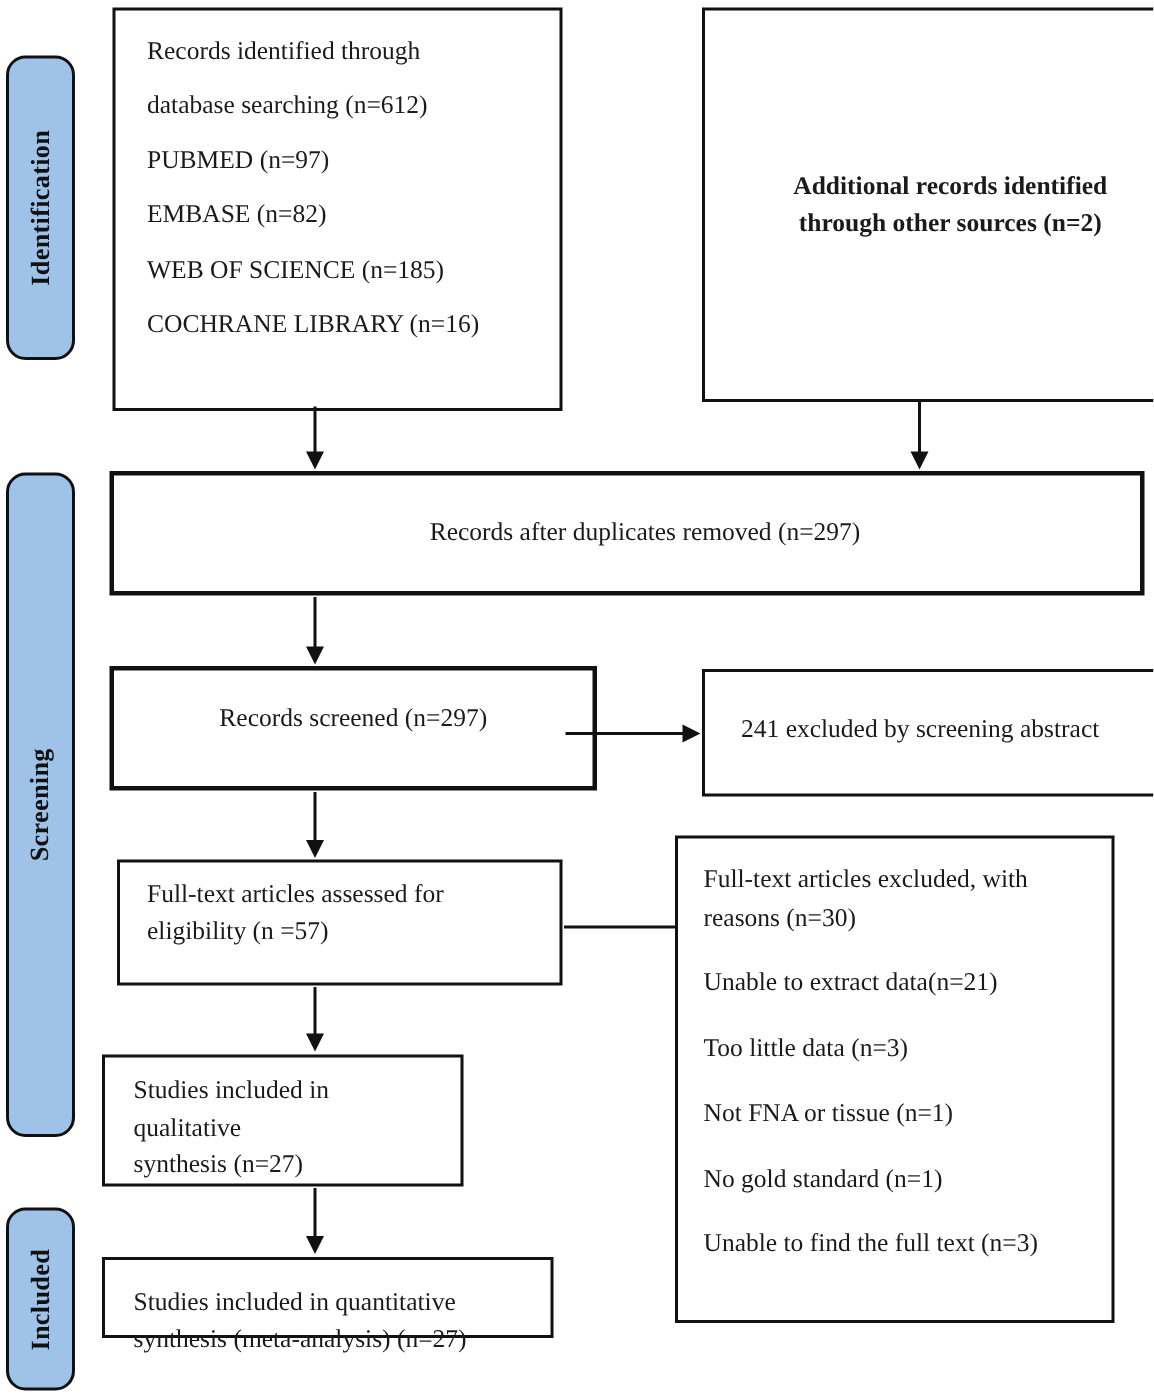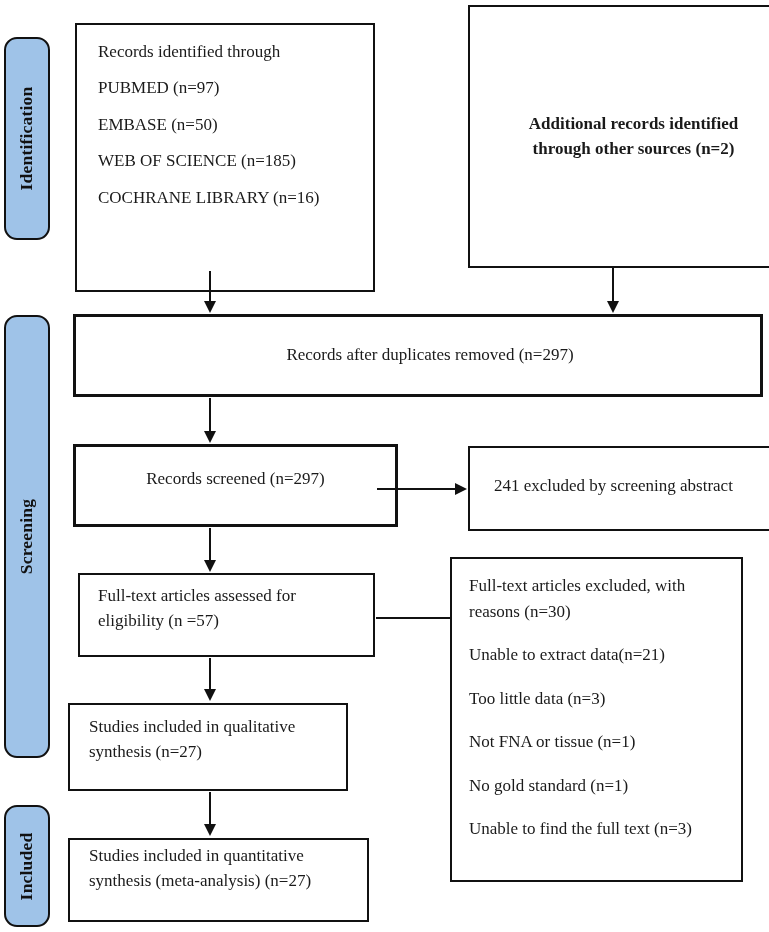--- a/index.html
+++ b/index.html
@@ -39,43 +39,43 @@
   #tab-included       { top: 805px; height: 122px; }
 
   
   .fbox {
     position: absolute;
     background: #ffffff;
     border: 2.5px solid #111;
     font-size: 17px;
     line-height: 1.45;
   }
-  #box-identified { left: 75px; top: 23px;  width: 300px; height: 269px; padding: 9px 6px 0 21px; }
+  #box-identified { left: 75px; top: 5px;  width: 300px; height: 269px; padding: 9px 6px 0 21px; }
   #box-identified .spaced-line { display: flex; align-items: center; height: 36.5px; }
 
   #box-additional { left: 468px; top: 5px; width: 331px; height: 263px;
                     display: flex; flex-direction: column; align-items: center; justify-content: center;
                     text-align: center; font-weight: bold; }
 
   #box-duplicates { left: 73px; top: 314px; width: 690px; height: 83px; border-width: 3px;
                     display: flex; align-items: center; justify-content: center; padding-left: 24px; }
 
   #box-screened   { left: 73px; top: 444px; width: 325px; height: 83px; border-width: 3px;
                     display: flex; align-items: center; justify-content: center; padding-bottom: 12px; }
 
   #box-excluded-abstract { left: 468px; top: 446px; width: 344px; height: 85px;
                     display: flex; align-items: center; padding-left: 24px; padding-bottom: 4px; }
 
   #box-fulltext-assessed { left: 78px; top: 573px; width: 297px; height: 84px; padding: 9px 12px 16px 18px; }
 
   #box-fulltext-excluded { left: 450px; top: 557px; width: 293px; height: 325px; padding: 14px 10px 0 17px; }
   #box-fulltext-excluded .para { margin-bottom: 18px; line-height: 1.5; }
 
-  #box-qualitative  { left: 68px; top: 703px; width: 280px; height: 88px; padding: 10px 12px 0 19px; }
-  #box-quantitative { left: 68px; top: 838px; width: 301px; height: 84px; padding: 4px 12px 0 19px; }
+  #box-qualitative  { left: 68px; top: 703px; width: 241px; height: 88px; padding: 10px 12px 0 19px; }
+  #box-quantitative { left: 68px; top: 838px; width: 301px; height: 54px; padding: 16px 12px 0 19px; }
 
   
   .arrow-v { position: absolute; width: 2px; background: #111; }
   .arrow-v::after {
     content: ''; position: absolute; left: -5px; bottom: -11px;
     border-left: 6px solid transparent; border-right: 6px solid transparent;
     border-top: 12px solid #111;
   }
   .arrow-h { position: absolute; height: 2px; background: #111; }
   .arrow-h::after {
@@ -102,22 +102,23 @@
   </div>
   <div class="stage-tab" id="tab-screening">
     <span class="vlabel">Screening</span>
   </div>
   <div class="stage-tab" id="tab-included">
     <span class="vlabel">Included</span>
   </div>
 
   <div class="fbox" id="box-identified">
     <div class="spaced-line">Records identified through</div>
+    <div class="spaced-line">database searching (n=612)</div>
     <div class="spaced-line">PUBMED (n=97)</div>
-    <div class="spaced-line">EMBASE (n=50)</div>
+    <div class="spaced-line">EMBASE (n=82)</div>
     <div class="spaced-line">WEB OF SCIENCE (n=185)</div>
     <div class="spaced-line">COCHRANE LIBRARY (n=16)</div>
   </div>
 
   <div class="fbox" id="box-additional">
     <div>Additional records identified</div>
     <div>through other sources (n=2)</div>
   </div>
 
   <div class="arrow-v" id="arrow-identified-duplicates"></div>

